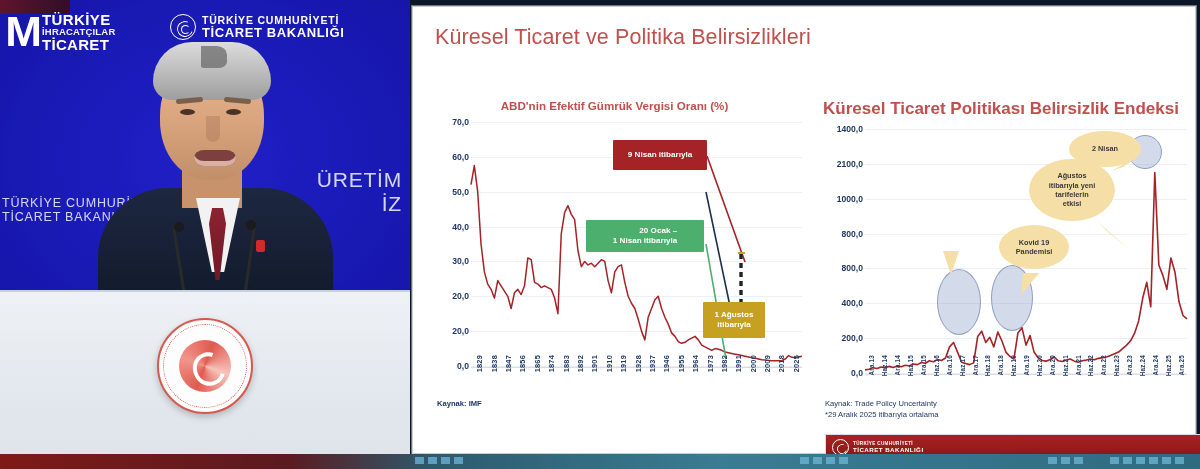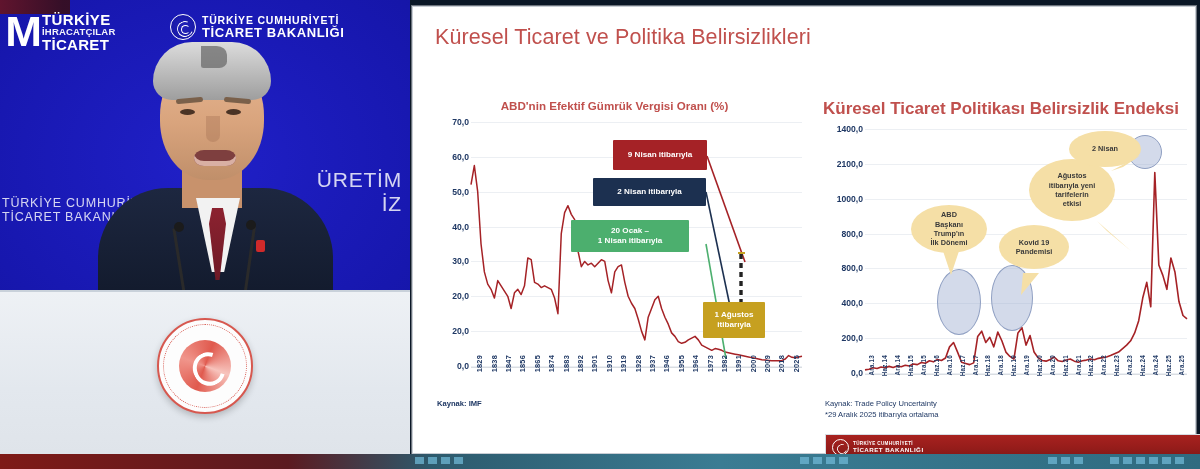--- a/index.html
+++ b/index.html
@@ -349,22 +349,21 @@
             <path d="M48.00,68.74 L51.34,49.57 L54.69,75.71 L58.03,128.00 L61.37,155.89 L64.72,168.09 L68.06,173.31 L71.40,182.03 L74.75,164.60 L78.09,169.83 L81.43,175.06 L84.78,180.29 L88.12,192.49 L91.46,176.80 L94.81,173.31 L98.15,178.54 L101.49,169.83 L104.84,141.94 L108.18,143.69 L111.53,166.34 L114.87,168.09 L118.21,171.57 L121.56,169.83 L124.90,171.57 L128.24,173.31 L131.59,182.03 L134.93,197.71 L138.27,117.54 L141.62,96.63 L144.96,89.66 L148.30,98.37 L151.65,103.60 L154.99,134.97 L158.33,150.66 L161.68,145.43 L165.02,148.91 L168.36,147.17 L171.71,150.66 L175.05,147.17 L178.39,143.69 L181.74,145.43 L185.08,164.60 L188.42,176.80 L191.77,155.89 L195.11,150.66 L198.45,148.91 L201.80,166.34 L205.14,180.29 L208.48,187.26 L211.83,192.49 L215.17,202.94 L218.52,215.14 L221.86,223.86 L225.20,201.20 L228.55,192.49 L231.89,183.77 L235.23,180.29 L238.58,192.49 L241.92,201.20 L245.26,208.17 L248.61,216.89 L251.95,220.37 L255.29,225.60 L258.64,227.34 L261.98,226.30 L265.32,223.86 L268.67,222.11 L272.01,220.37 L275.35,223.86 L278.70,229.09 L282.04,230.83 L285.38,232.57 L288.73,234.31 L292.07,232.57 L295.41,233.27 L298.76,234.31 L302.10,236.06 L305.44,236.75 L308.79,237.45 L312.13,238.15 L315.47,238.85 L318.82,239.54 L322.16,240.24 L325.51,240.94 L328.85,241.63 L332.19,242.33 L335.54,243.03 L338.88,243.73 L342.22,244.07 L345.57,244.42 L348.91,244.77 L352.25,244.77 L355.60,244.77 L358.94,244.42 L362.28,243.03 L365.63,239.54 L368.97,241.29 L372.31,241.63 L375.66,240.94 L379.00,240.24 " fill="none" stroke="#A52226" stroke-width="1.5" stroke-linejoin="round"></path>
           </svg>
           <svg width="383" height="252" style="position: absolute; left: 0px; top: 0px;">
             <path d="M284,40 L322,146" stroke="#A52226" stroke-width="1.6" fill="none"></path>
             <path d="M283,76 L312,214" stroke="#1C3050" stroke-width="1.6" fill="none"></path>
             <path d="M283,128 L303,243" stroke="#4CAF6E" stroke-width="1.6" fill="none"></path>
             <path d="M318,138 L318,218" stroke="#222" stroke-width="3.4" stroke-dasharray="5,4" fill="none"></path>
             <path d="M315,137 L322,137" stroke="#C6A020" stroke-width="2"></path>
           </svg>
           <div class="ann red" style="left: 190px; top: 24px; width: 94px; height: 30px;">9 Nisan itibarıyla</div>
-          <div class="ann navy" style="left: 170px; top: 62px; width: 113px; height: 28px;">2 Nisan itibarıyla</div>
-          <div class="ann green" style="left: 148px; top: 104px; width: 118px; height: 32px;">20 Ocak –<br>1 Nisan itibarıyla</div>
+          <div class="ann green" style="left: 163px; top: 104px; width: 118px; height: 32px; text-align: right;">20 Ocak –<br>1 Nisan itibarıyla</div>
           <div class="ann gold" style="left: 280px; top: 186px; width: 62px; height: 36px;">1 Ağustos<br>itibarıyla</div>
         </div>
       <div class="xlabels" id="xlabL">
           <div class="xlab" style="left: 4.2px;">1829</div>
           <div class="xlab" style="left: 18.6px;">1838</div>
           <div class="xlab" style="left: 33px;">1847</div>
           <div class="xlab" style="left: 47.4px;">1856</div>
           <div class="xlab" style="left: 61.8px;">1865</div>
           <div class="xlab" style="left: 76.2px;">1874</div>
           <div class="xlab" style="left: 90.5px;">1883</div>
@@ -415,23 +414,20 @@
           </svg>
           <div class="ellipse-hl" style="left: 126px; top: 146px; width: 44px; height: 66px;"></div>
           <div class="ellipse-hl" style="left: 180px; top: 142px; width: 42px; height: 66px;"></div>
           <div class="ellipse-hl" style="left: 317px; top: 12px; width: 34px; height: 34px;"></div>
           <svg width="380" height="252" style="position: absolute; left: 0px; top: 0px;">
             <path d="M132,128 L148,128 L140,152 Z" fill="#F5DFA6"></path>
             <path d="M212,150 L228,150 L210,172 Z" fill="#F5DFA6"></path>
             <path d="M286,98 L296,108 L320,128 Z" fill="#F5DFA6"></path>
             <path d="M300,48 L312,44 L330,32 Z" fill="#F5DFA6"></path>
           </svg>
-          <div class="bubble" style="left: 100px; top: 82px; width: 76px; height: 48px;">
-            <div>ABD<br>Başkanı<br>Trump'ın<br>İlk Dönemi</div>
-          </div>
           <div class="bubble" style="left: 188px; top: 102px; width: 70px; height: 44px;">
             <div>Kovid 19<br>Pandemisi</div>
           </div>
           <div class="bubble" style="left: 218px; top: 36px; width: 86px; height: 62px;">
             <div>Ağustos<br>itibarıyla yeni<br>tarifelerin<br>etkisi</div>
           </div>
           <div class="bubble" style="left: 258px; top: 8px; width: 72px; height: 36px;">
             <div>2 Nisan</div>
           </div>
         </div>

